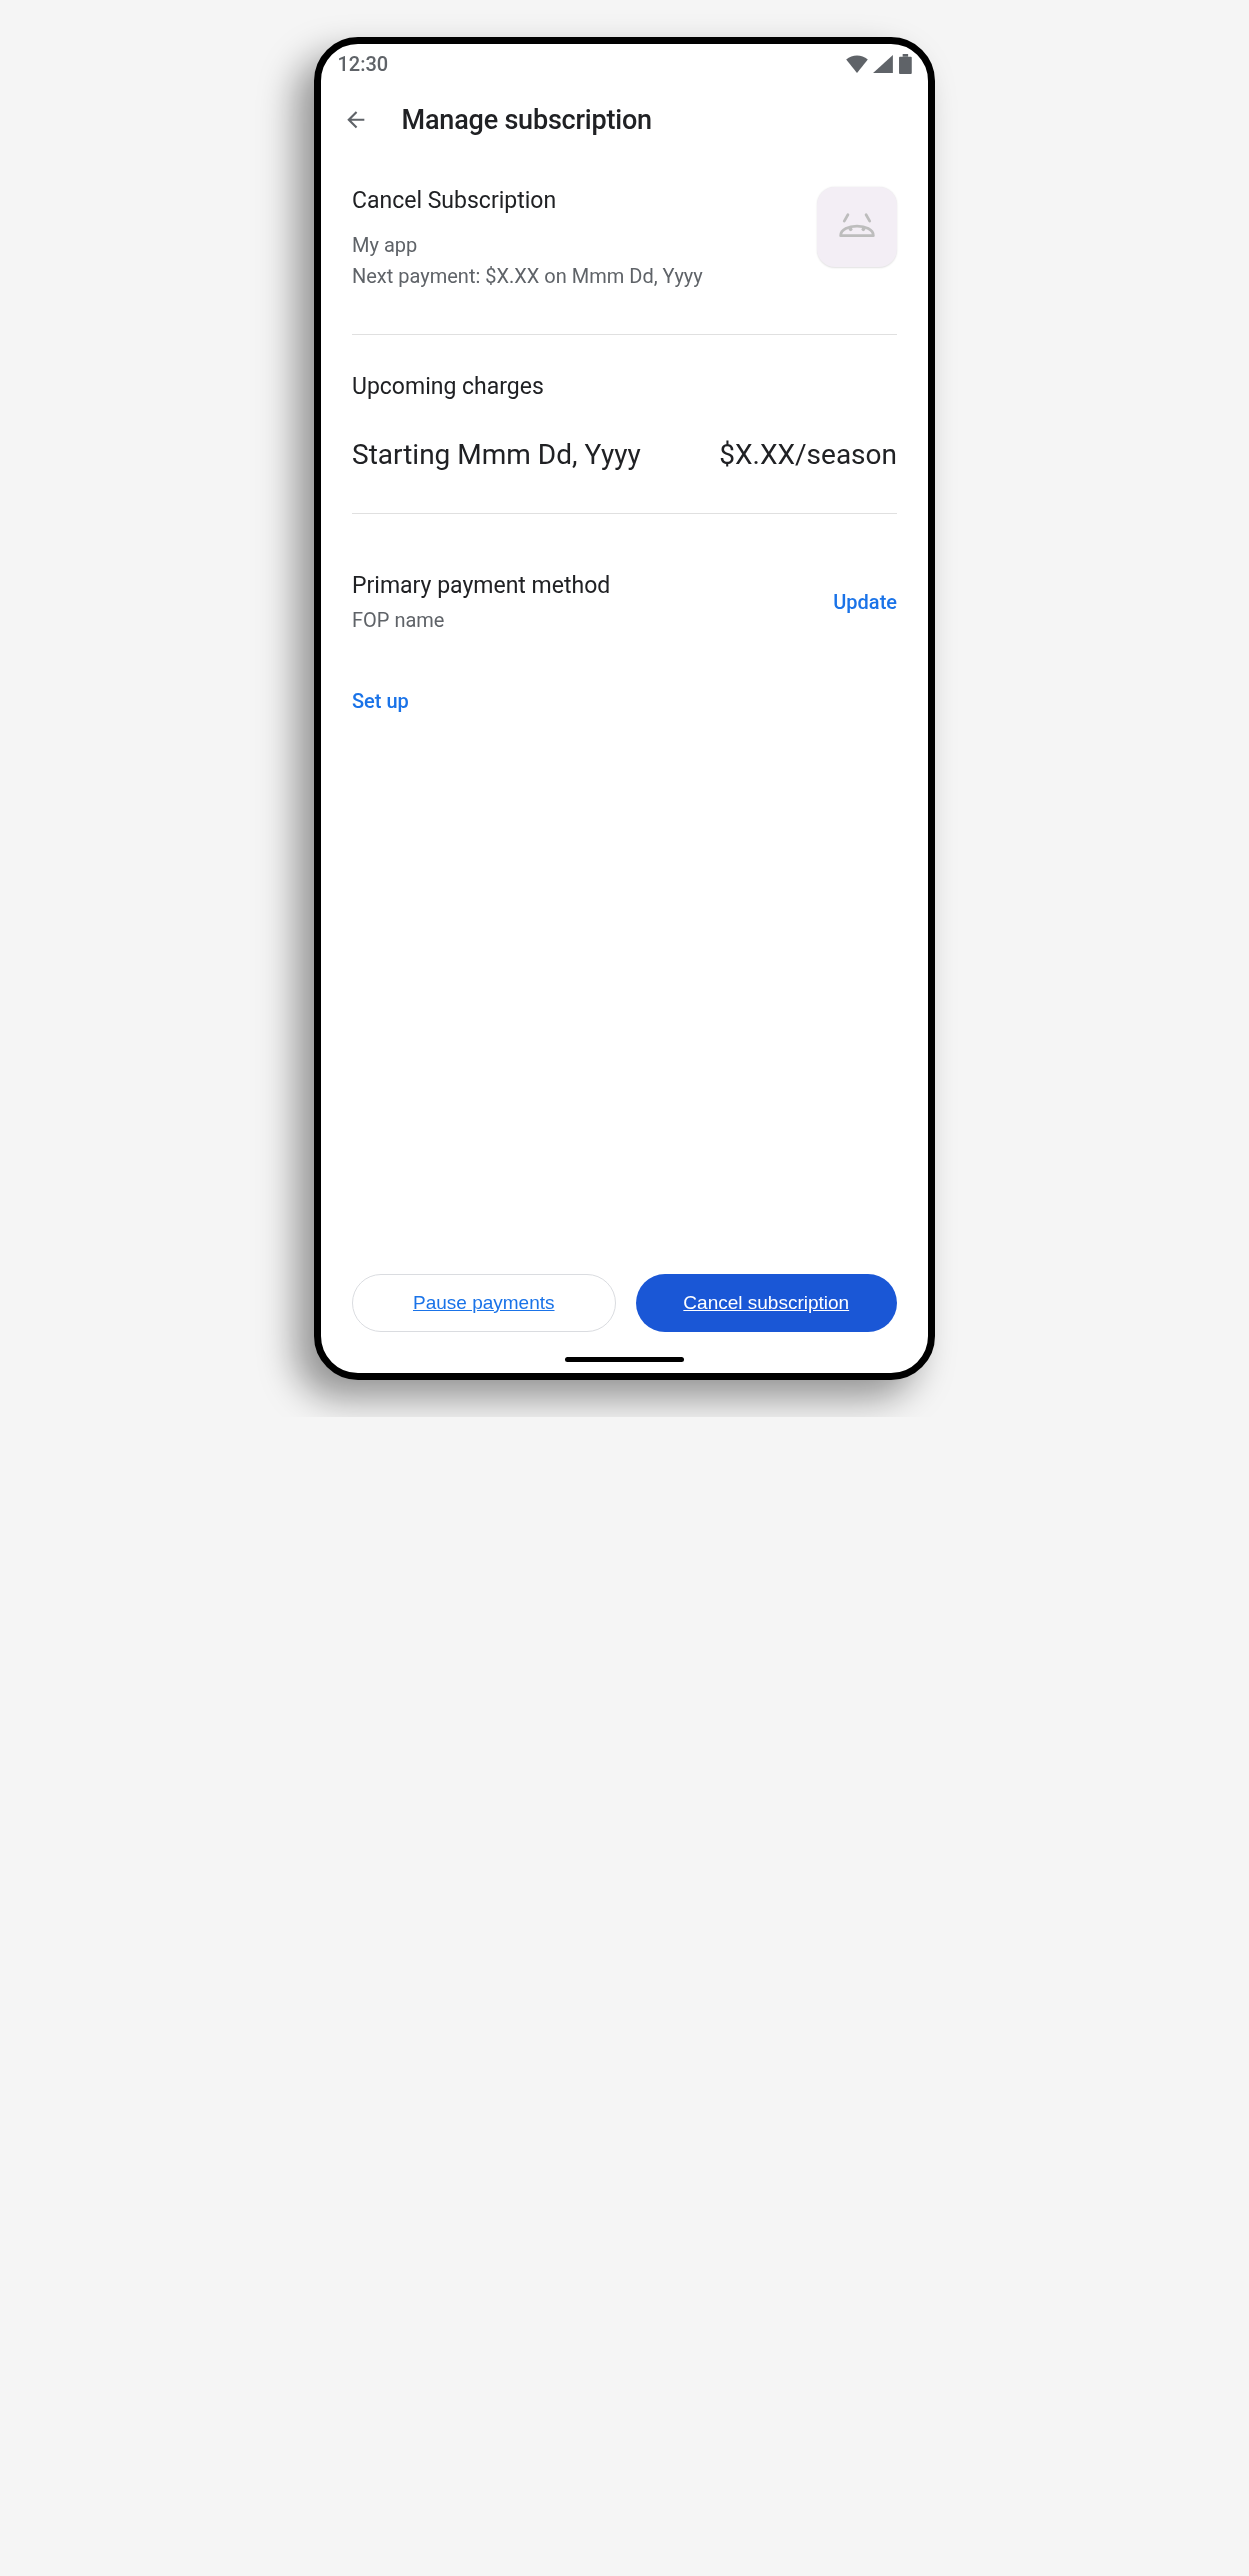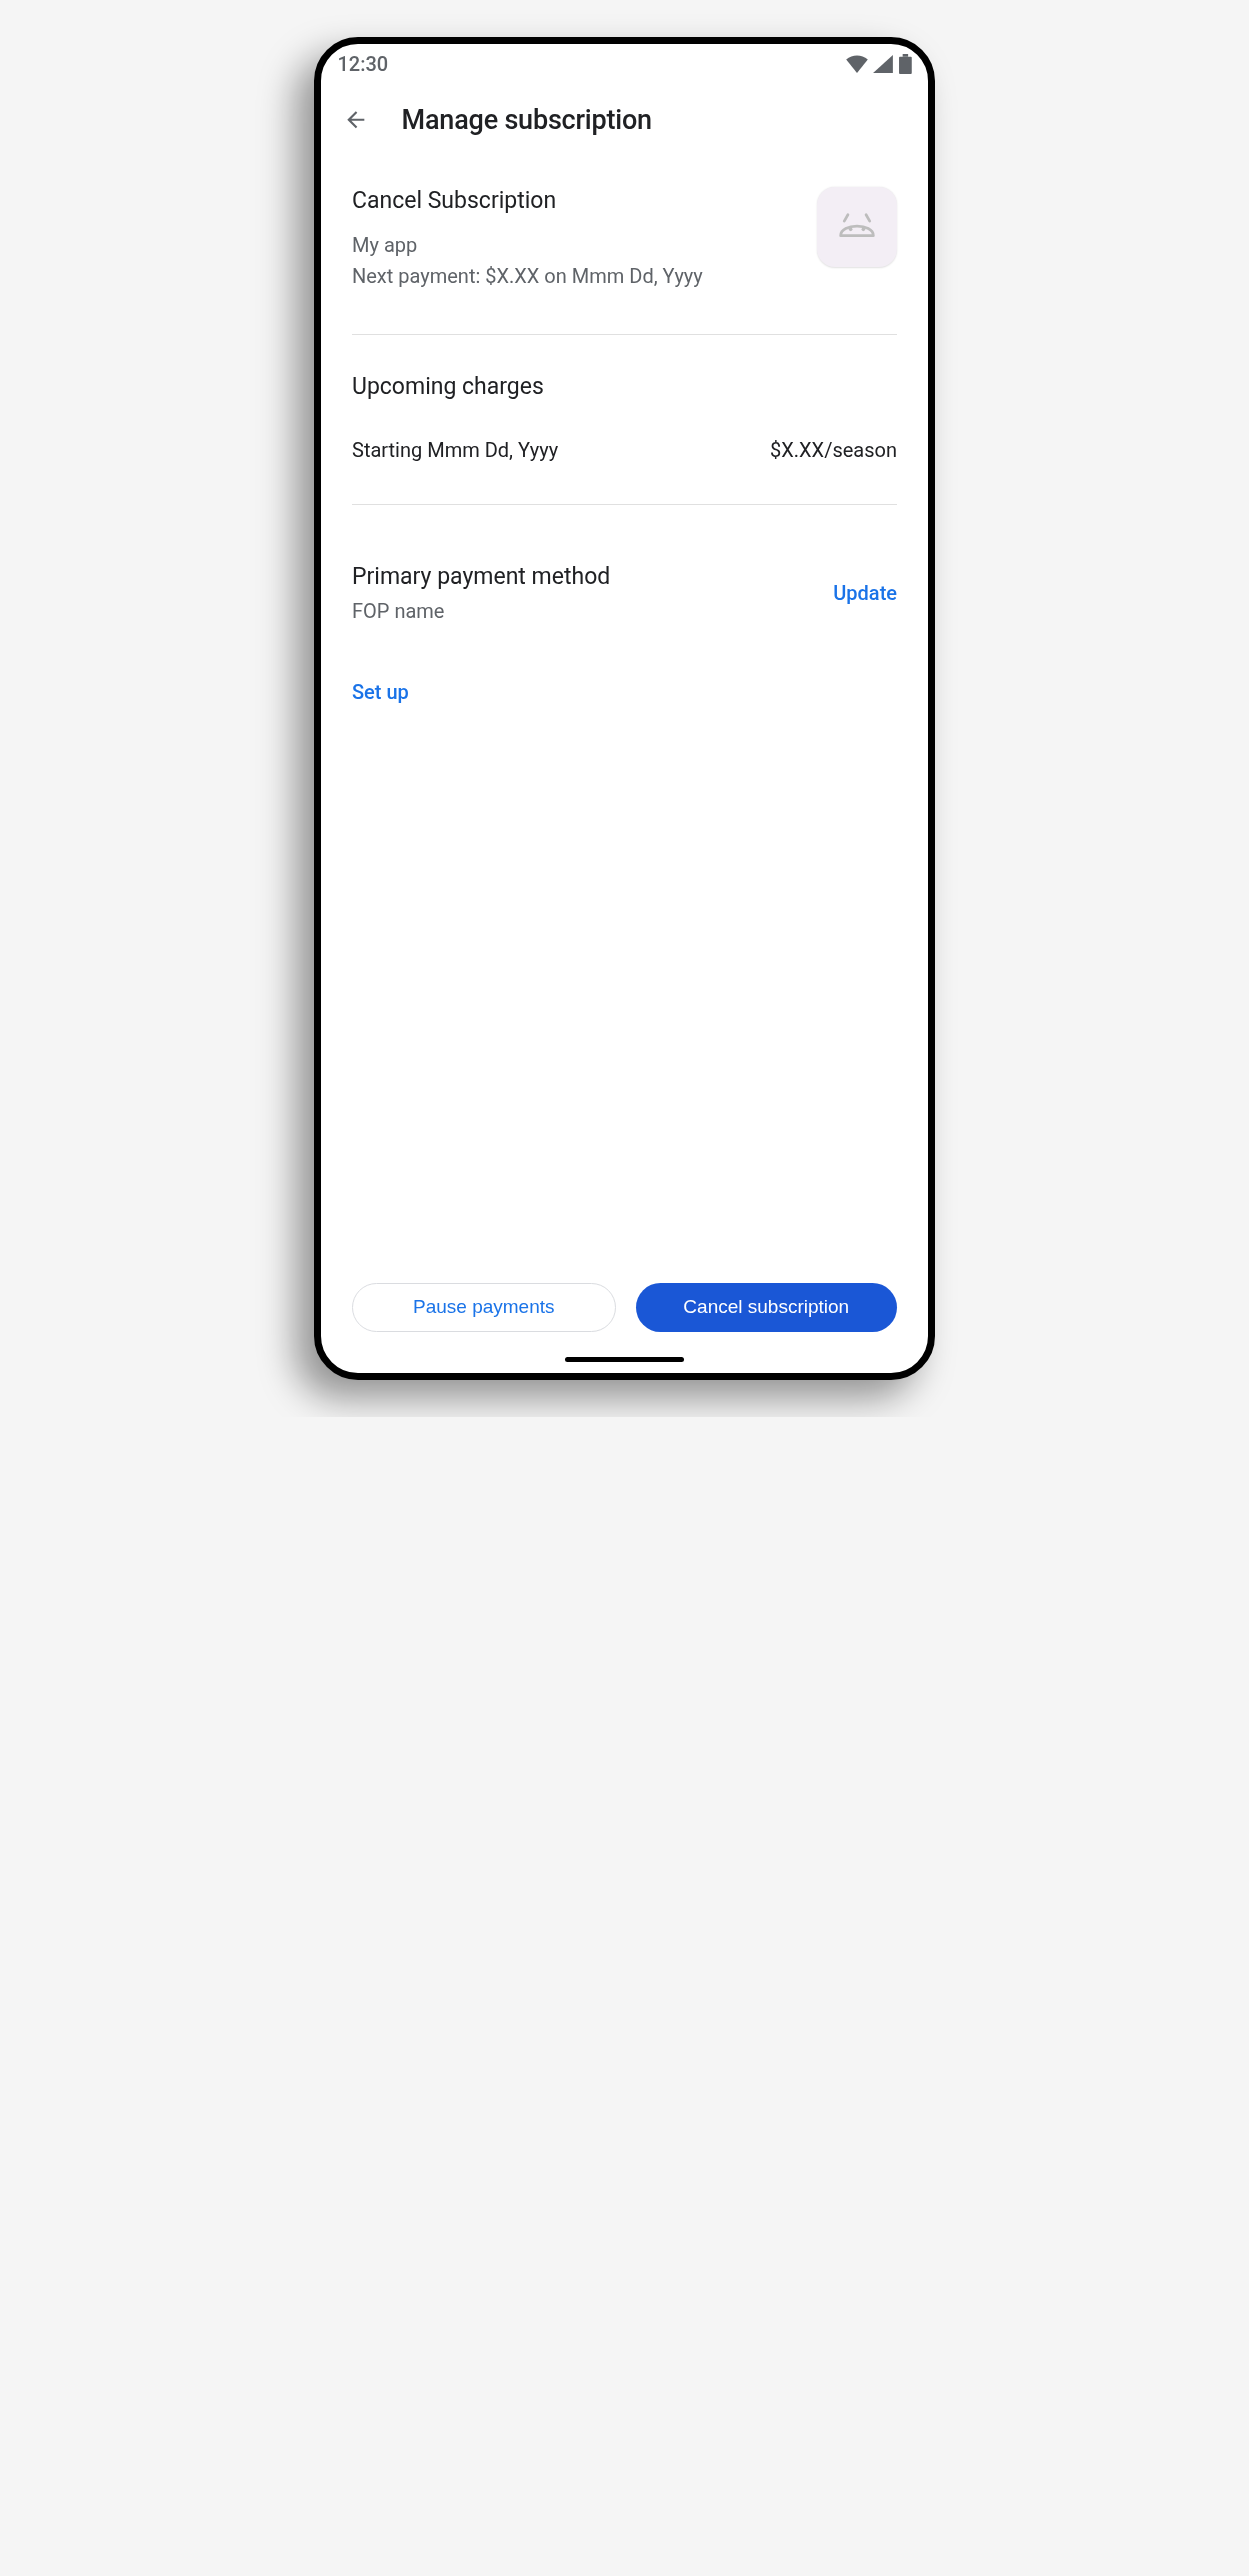--- a/index.html
+++ b/index.html
@@ -73,45 +73,46 @@
       display: flex; align-items: center; justify-content: center;
       box-shadow: 0 0.9px 1.8px rgba(0,0,0,0.12);
     }
     .section {
       padding: 38px 0 42px 0;
       border-bottom: 0.9px solid #e0e0e0;
     }
     .section-title { font-size: 23px; color: #202124; margin-bottom: 38px; }
     .charge-row {
       display: flex; justify-content: space-between; align-items: baseline;
-      font-size: 20px; color: #202124;
+      font-size: 28px; color: #202124;
     }
     .payment-methods { padding: 38px 0 0 0; }
     .pm-row {
       display: flex; justify-content: space-between; align-items: center;
       padding: 20px 0 37px 0;
     }
     .pm-label { font-size: 23px; color: #202124; margin-bottom: 9px; }
     .pm-sub { font-size: 20px; color: #5f6368; }
     .pm-action {
       font-size: 20px; font-weight: 500; color: #1a73e8; cursor: pointer;
     }
     .bottom-bar {
       display: flex; gap: 20px;
       padding: 14.6px 31px 25.6px 31px;
     }
     .btn {
       flex: 1;
-      height: 49px;
+      height: 58px;
       border-radius: 913px;
       font-size: 19px;
       font-weight: 500;
       display: flex; align-items: center; justify-content: center;
       cursor: pointer;
       border: none;
+      text-decoration: underline;
     }
     .btn-outline {
       background: #fff;
       border: 0.9px solid #dadce0;
       color: #1a73e8;
     }
     .btn-fill {
       background: #1a57d6;
       color: #fff;
     }

